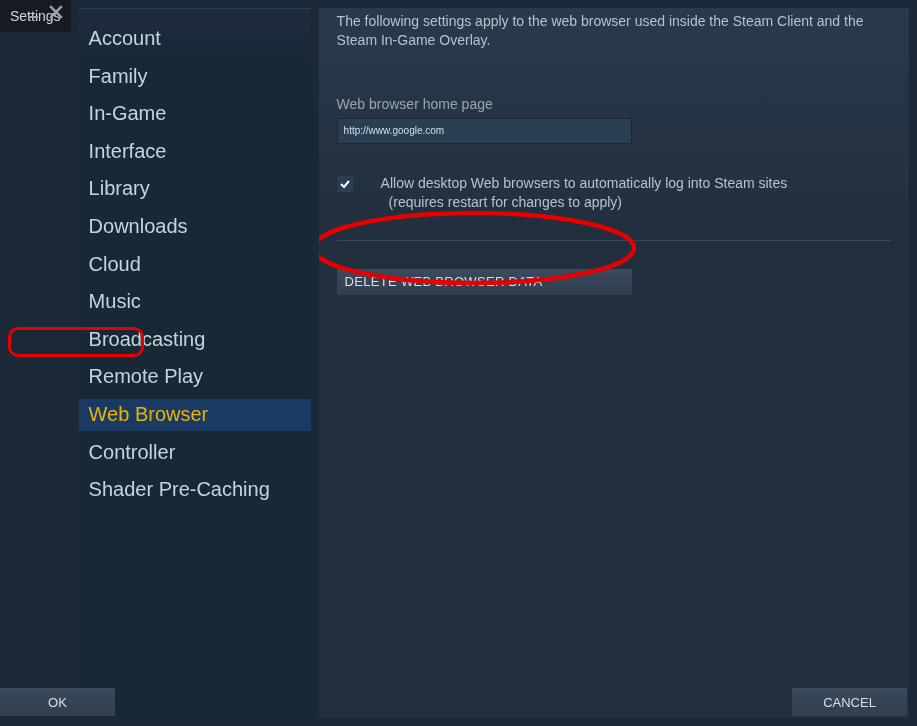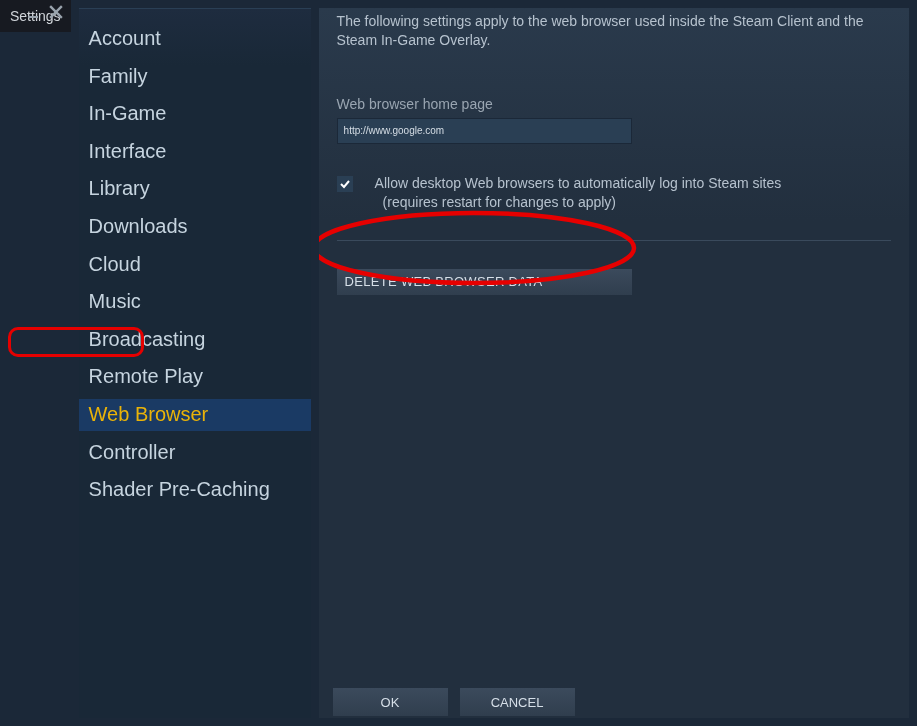--- a/index.html
+++ b/index.html
@@ -82,21 +82,21 @@
     background: #2a3f54;
     border: 1px solid #1b2838;
     color: #d5dde5;
     font-size: 10px;
     padding: 2px 6px;
   }
   .cbrow {
     margin-top: 30px;
     display: flex;
     align-items: flex-start;
-    gap: 22px;
+    gap: 28px;
   }
   .cb {
     width: 16px; height: 16px;
     background: #2a3f54;
     display: flex; align-items: center; justify-content: center;
     margin-top: 2px;
     cursor: pointer;
     color: #fff;
     font-size: 12px;
   }
@@ -120,21 +120,21 @@
     padding-left: 8px;
     cursor: pointer;
   }
   .footer {
     position: absolute;
     right: 0;
     bottom: 0;
     height: 48px;
     width: 100%;
     display: flex;
-    justify-content: center;
+    justify-content: space-between;
     align-items: center;
     gap: 12px;
     padding-right: 10px;
   }
   .fbtn {
     width: 115px;
     height: 28px;
     background: linear-gradient(180deg,#3b4a5c,#303e4e);
     border: none;
     color: #d6dfe8;

